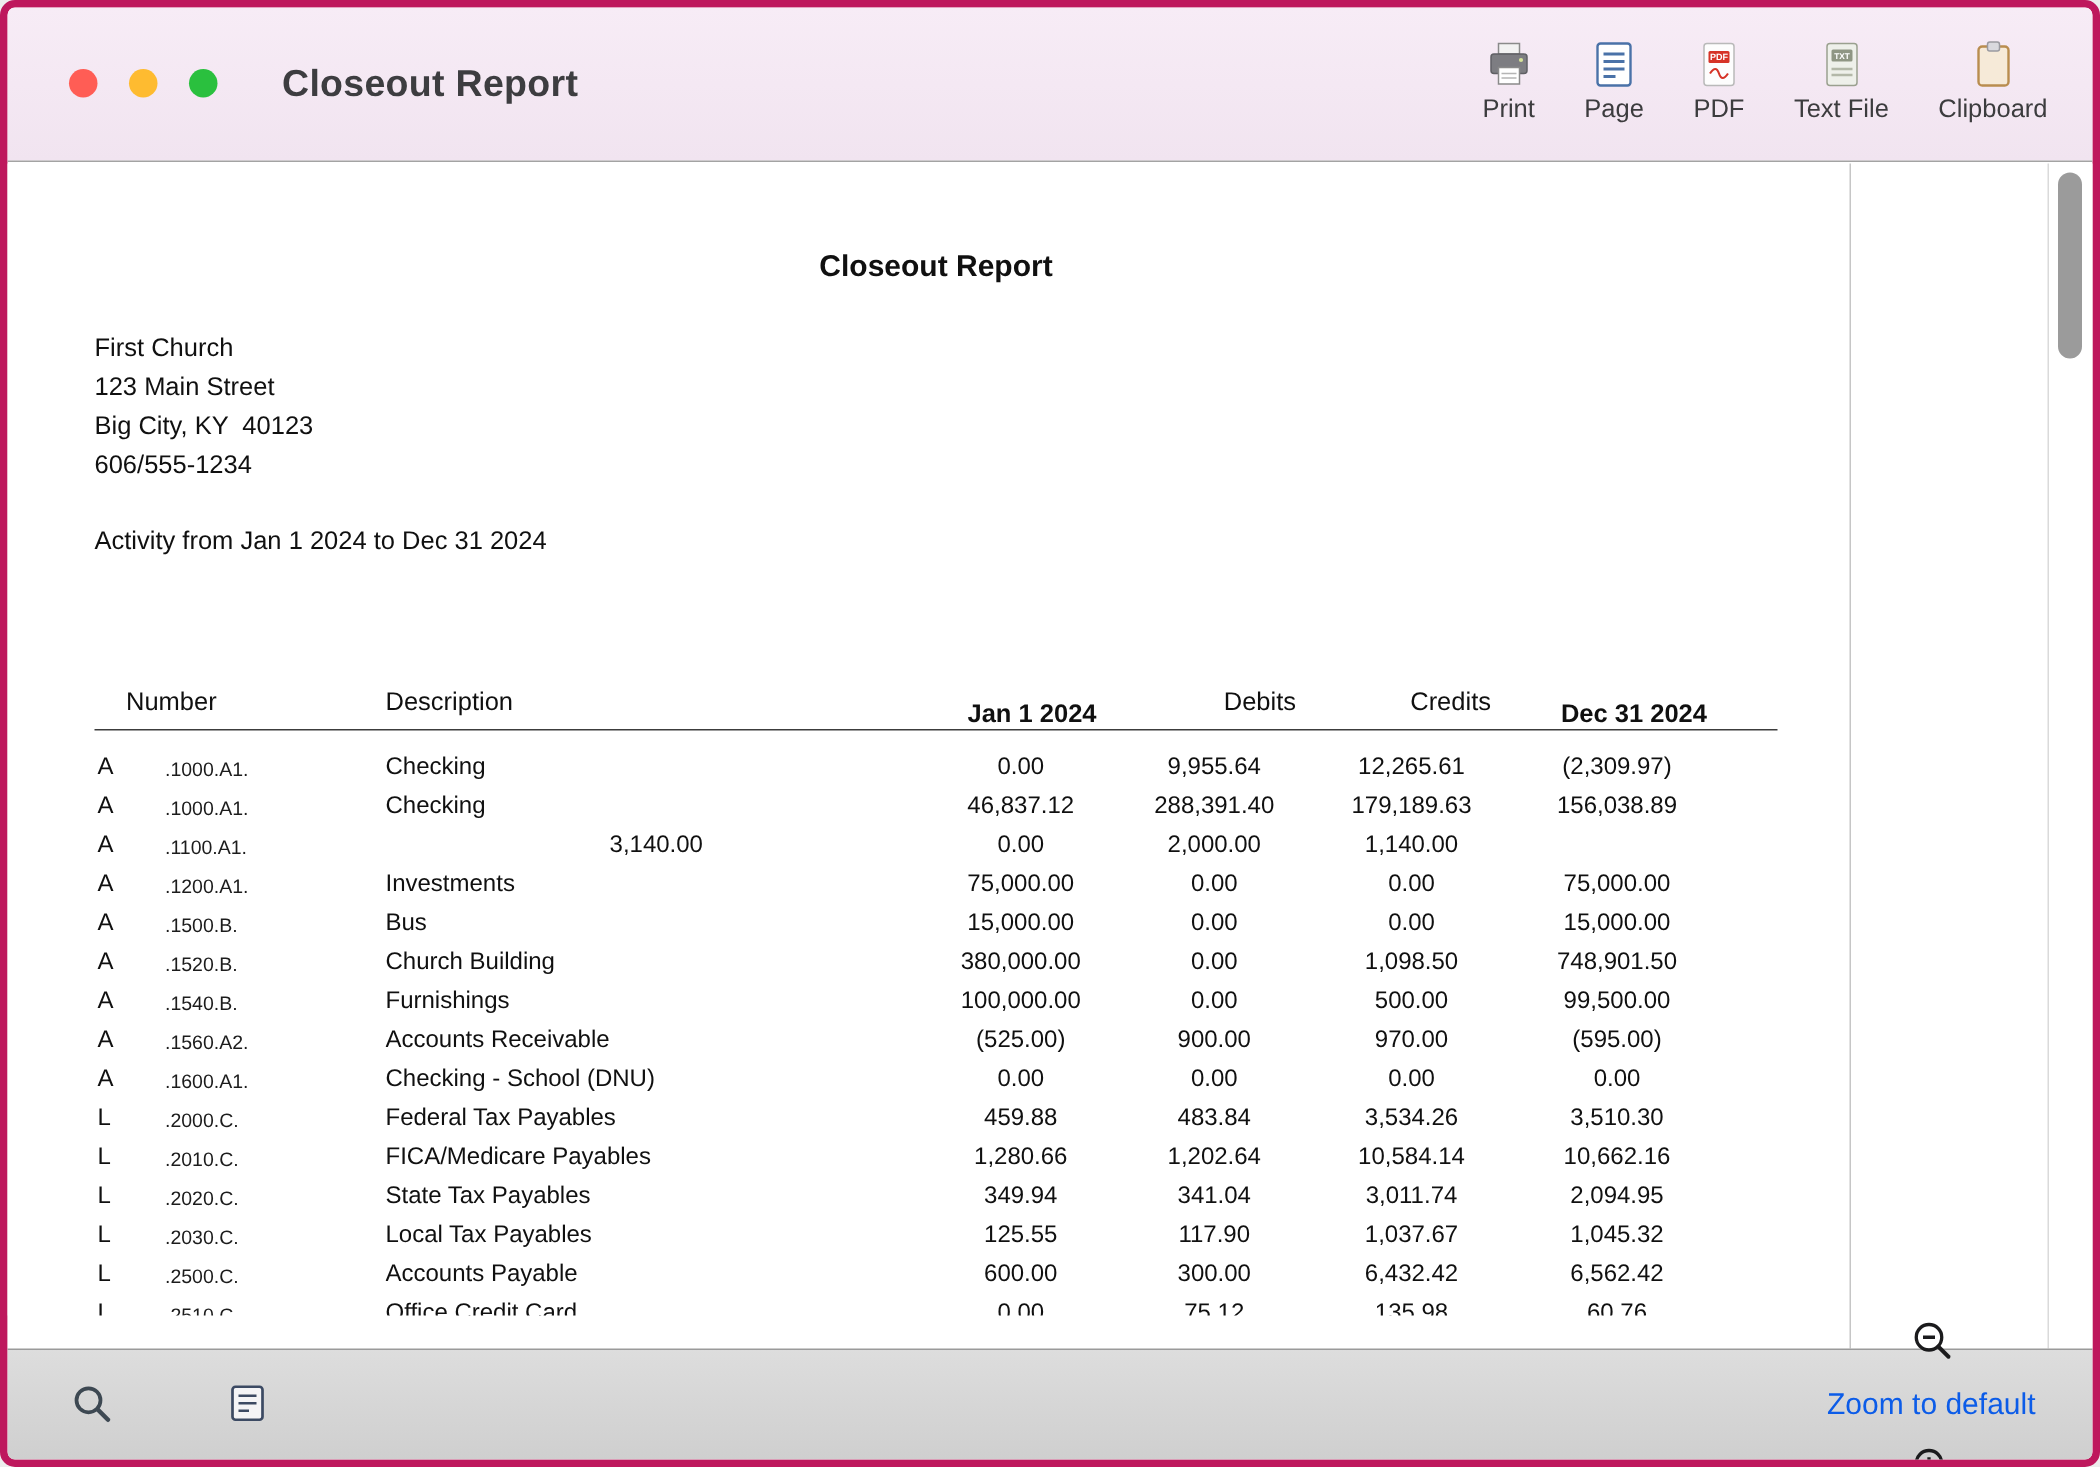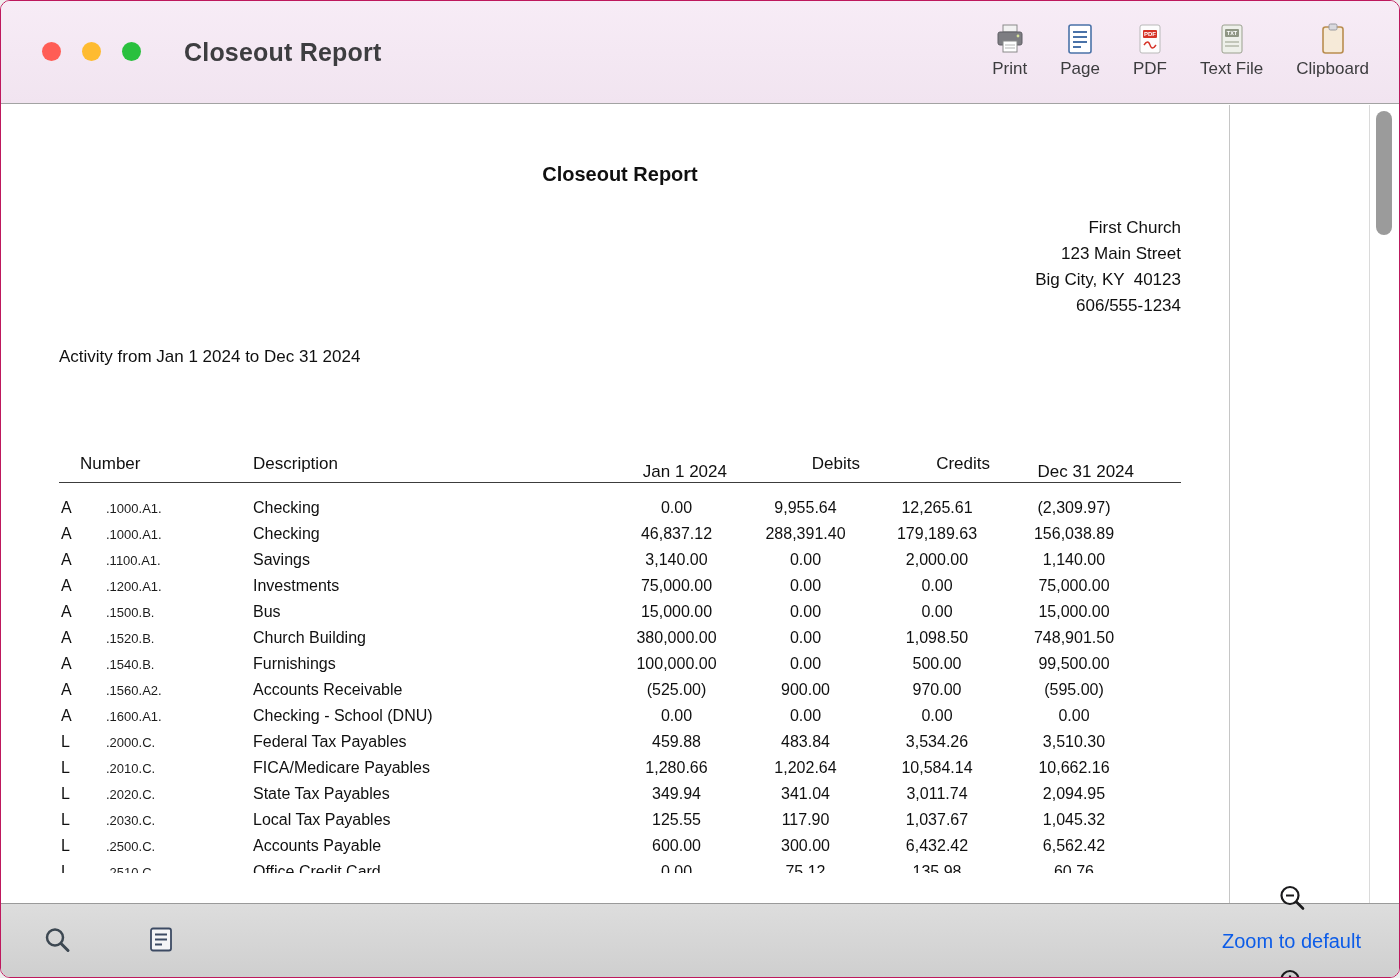--- a/index.html
+++ b/index.html
@@ -4,21 +4,21 @@
 <style>
   * { box-sizing: border-box; margin: 0; padding: 0; }
   html, body { width: 1400px; height: 978px; }
   body {
     font-family: "Liberation Sans", "DejaVu Sans", sans-serif;
     background: #ededed;
   }
   .window {
     position: relative; width: 1400px; height: 978px;
     border-radius: 10px; overflow: hidden;
-    background: #fff; border: 1px solid #be185d;
+    background: #fff; border: 5px solid #be185d;
   }
   
   .titlebar {
     position: absolute; top: 0; left: 0; right: 0; height: 103px;
     background: linear-gradient(#f7ecf6, #f1e4f0);
     border-bottom: 1px solid #a3a3a3;
   }
   .traffic-lights { position: absolute; left: 41px; top: 41px; display: flex; gap: 21px; }
   .light { width: 19px; height: 19px; border-radius: 50%; display: inline-block; border: none; cursor: pointer; padding: 0; }
   .light.red    { background: #ff5d55; }
@@ -38,33 +38,33 @@
 
   
   .content { position: absolute; top: 104px; left: 0; right: 0; bottom: 74px; background: #fff; }
   .page-clip { position: absolute; top: 0; left: 0; width: 1228px; height: 768px; overflow: hidden; background: #fff; }
   .page-divider { position: absolute; top: 0; bottom: 0; left: 1228px; width: 1px; background: #c6c6c6; }
   .scroll-track { position: absolute; top: 0; bottom: 0; right: 0; width: 30px; border-left: 1px solid #dadada; background: #fff; }
   .scroll-thumb { position: absolute; top: 6px; right: 7px; width: 16px; height: 124px; border-radius: 8px; background: #9b9b9b; cursor: pointer; }
 
   .report { position: absolute; left: 58px; top: 0; width: 1122px; color: #101010; }
   .report-title { position: absolute; top: 58px; left: 0; width: 100%; text-align: center; font-size: 20px; font-weight: 700; }
-  .org { position: absolute; top: 110px; left: 0; width: 100%; text-align: right; font-size: 17px; line-height: 26px; }
+  .org { position: absolute; top: 110px; left: 0; width: 100%; text-align: left; font-size: 17px; line-height: 26px; }
   .org span { display: block; white-space: pre-wrap; }
   .activity { position: absolute; top: 242px; left: 0; width: 100%; text-align: left; font-size: 17px; }
 
   .grid-row {
     display: grid;
     grid-template-columns: 47px 147px 361px 125px 133px 130px 144px;
     align-items: center; height: 26px;
   }
   .thead { position: absolute; top: 341px; left: 0; width: 1122px; font-size: 17px; }
   .th-number { grid-column: 1 / 3; padding-left: 21px; }
   .th-amt { text-align: right; padding-right: 12px; }
-  .th-bold { font-weight: 400; margin-top: 16px; }
+  .th-bold { font-weight: 700; margin-top: 16px; }
   .rule { position: absolute; top: 377px; left: 0; width: 1122px; height: 1px; background: #3c3c3c; }
   .tbody { position: absolute; top: 390px; left: 0; width: 1122px; }
   .c { overflow: hidden; white-space: nowrap; }
   .c.type { font-size: 16px; padding-left: 2px; }
   .c.acct { font-size: 13px; color: #1c1c1c; }
   .c.desc { font-size: 16px; }
   .c.amt  { font-size: 16px; text-align: center; }
 
   
   .statusbar {
@@ -197,21 +197,20 @@
     <span class="c desc">Checking</span>
     <span class="c amt">46,837.12</span>
     <span class="c amt">288,391.40</span>
     <span class="c amt">179,189.63</span>
     <span class="c amt">156,038.89</span>
   </div>
 
   <div class="grid-row">
     <span class="c type">A</span>
     <span class="c acct">.1100.A1.</span>
-    <span class="c desc">Savings</span>
     <span class="c amt">3,140.00</span>
     <span class="c amt">0.00</span>
     <span class="c amt">2,000.00</span>
     <span class="c amt">1,140.00</span>
   </div>
 
   <div class="grid-row">
     <span class="c type">A</span>
     <span class="c acct">.1200.A1.</span>
     <span class="c desc">Investments</span>

